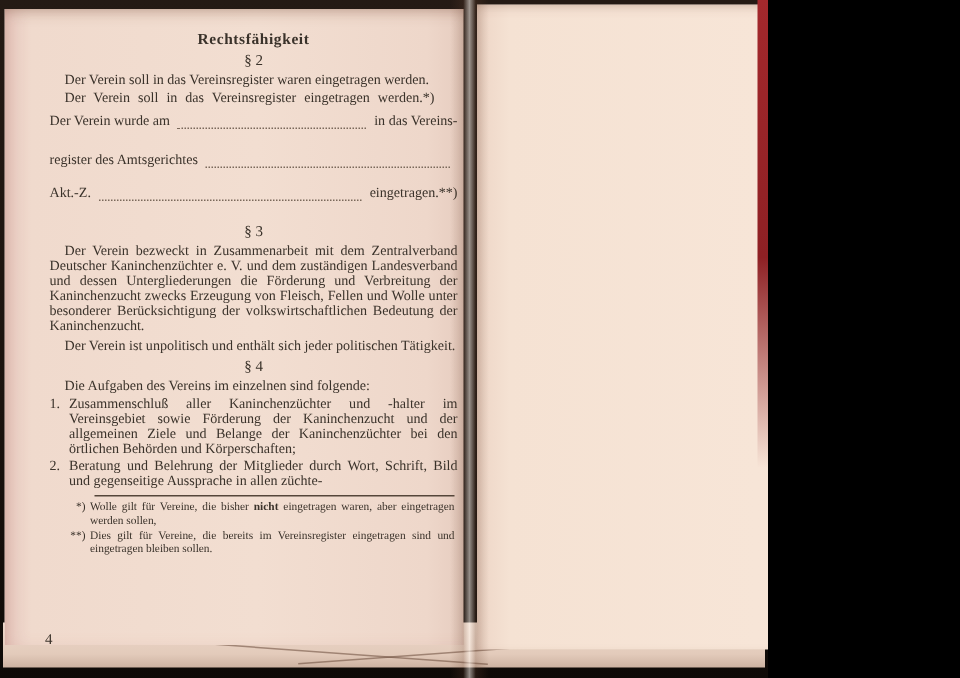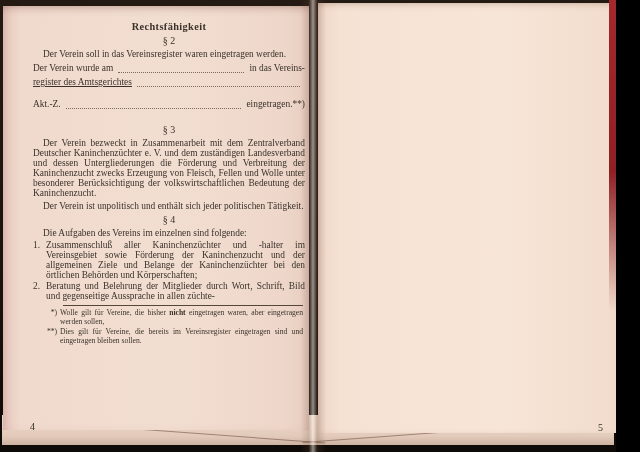--- a/index.html
+++ b/index.html
@@ -1,17 +1,17 @@
 <!DOCTYPE html>
 <html><head>
 <meta charset="utf-8">
 <style>
   html,body{margin:0;padding:0;background:#000;}
   .photo{
-    position:relative;width:616px;height:452px;overflow:hidden;
+    position:relative;width:512px;height:452px;overflow:hidden;
     background:linear-gradient(180deg,#241a14 0%,#1b130e 60%,#0e0a07 100%);
     font-family:"Liberation Serif","DejaVu Serif",serif;
     color:#3a322a;
   }
   
   .bottom-edges{
     position:absolute;left:2px;right:2px;bottom:7px;height:30px;
     background:linear-gradient(180deg,#ecd7c9 0%,#e3cbbb 70%,#cdb2a1 100%);
   }
   .fold-line{position:absolute;height:1px;background:rgba(104,72,56,.55);}
@@ -42,21 +42,21 @@
   p{margin:0;text-indent:10px;}
   .head{font-weight:bold;text-align:center;text-indent:0;font-size:10.3px;letter-spacing:.4px;}
   .sref{text-align:center;text-indent:0;font-size:10px;}
   .mb2{margin-bottom:2px}.mb3{margin-bottom:3px}.mb4{margin-bottom:4px}
   .mb5{margin-bottom:5px}.mt8{margin-top:8px}
   .spaced{word-spacing:3px;}
   
   .fill{display:flex;align-items:center;text-indent:0;white-space:nowrap;}
   .fill .blank{flex:1;border-bottom:1px dotted #7a695b;height:8px;margin:0 5px;min-width:40px;}
   .fill.f1{margin-top:4px;}
-  .fill.f2{margin-top:4px;text-decoration:underline;}
+  .fill.f2{margin-top:16px;}
   .fill.f3{margin-top:12px;margin-bottom:16px;}
   
   .li{display:flex;text-indent:0;margin-bottom:1px;}
   .li .num{width:13px;flex:none;}
   .li .txt{flex:1;text-align:justify;}
   
   .rule{border:none;border-top:1px solid #55463a;margin:4px 0 3px 30px;width:240px;}
   .fn{display:flex;font-size:7.6px;line-height:8.5px;margin:0 2px 2px 10px;text-indent:0;}
   .fn .fnm{width:14px;flex:none;text-align:right;padding-right:3px;}
   .fn .fnt{flex:1;text-align:justify;}
@@ -73,20 +73,21 @@
   <div class="fold-line fold-left"></div>
   <div class="fold-line fold-right"></div>
 
   <div class="page-left">
     <div class="col col-left">
 
       <div class="head mb4">Rechtsfähigkeit</div>
       <div class="sref mb3">§ 2</div>
 
       <p class="mb2">Der Verein soll in das Vereinsregister waren eingetragen werden.</p>
+      <p class="mb5 spaced">Der Verein soll in das Vereinsregister eingetragen werden.*)</p>
 
       <div class="fill f1">
         <span>Der Verein wurde am</span>
         <span class="blank"></span>
         <span>in das Vereins-</span>
       </div>
       <div class="fill f2">
         <span>register des Amtsgerichtes</span>
         <span class="blank"></span>
       </div>

